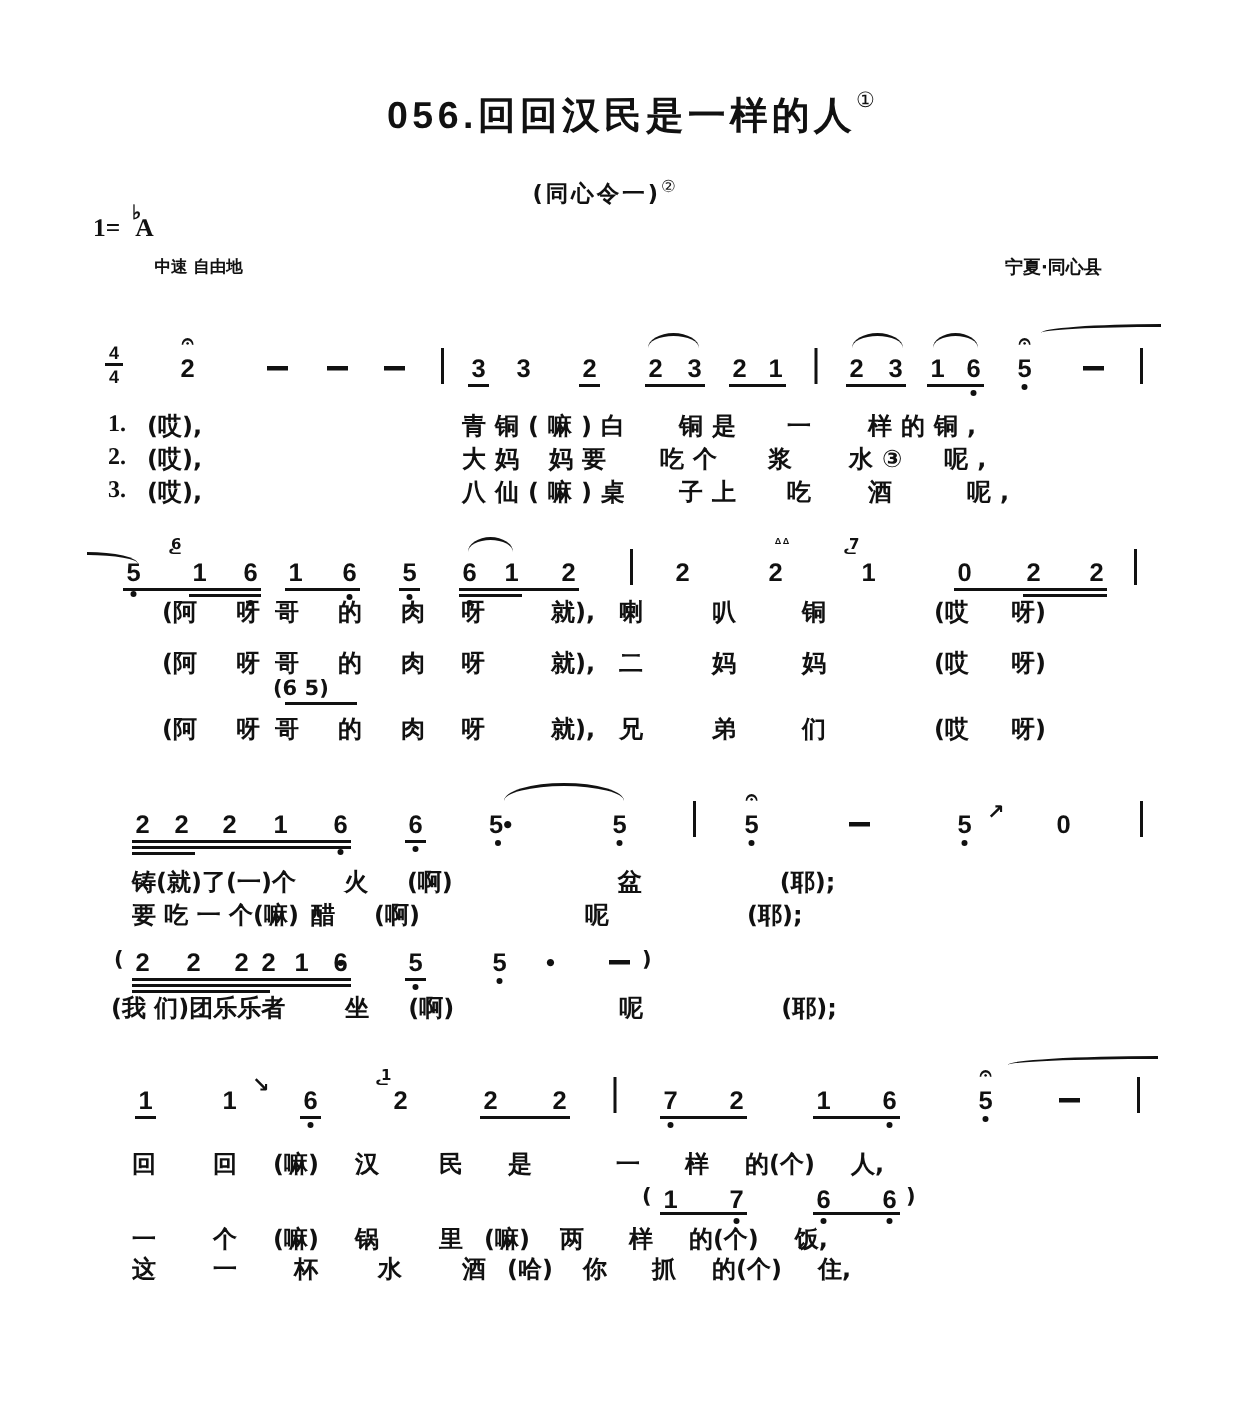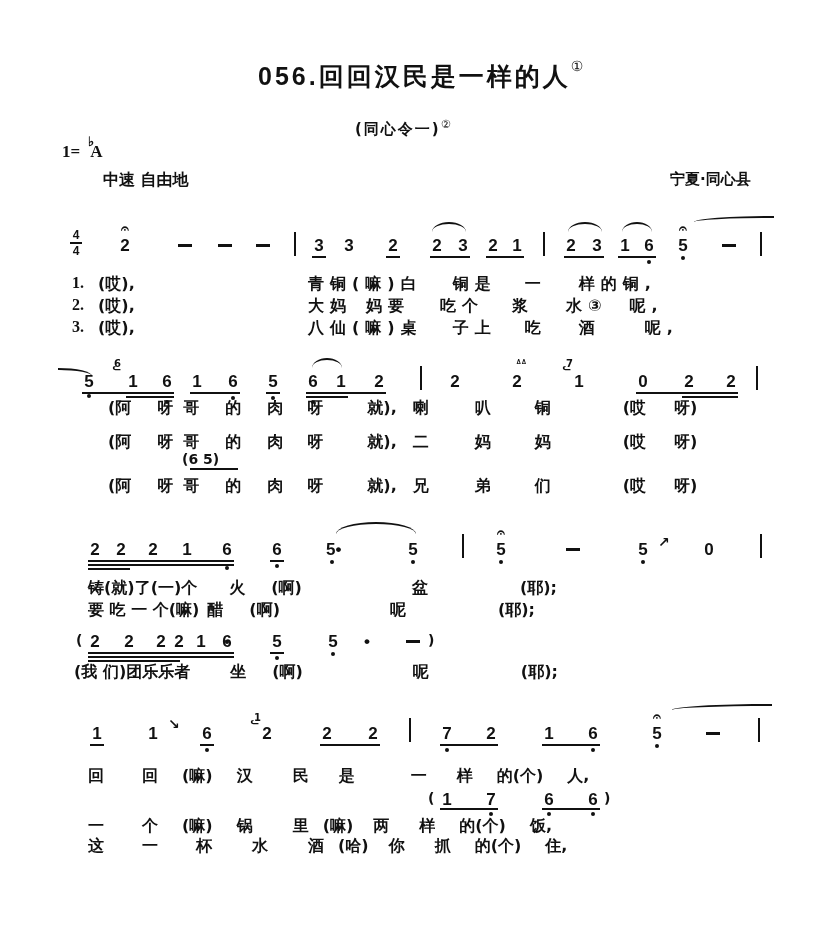--- a/index.html
+++ b/index.html
@@ -5,22 +5,22 @@
   html, body { margin:0; padding:0; background:#ffffff; }
   body { width:830px; height:937px; position:relative; overflow:hidden; color:#111; font-family:"DejaVu Sans", sans-serif; }
   .abs { position:absolute; white-space:nowrap; }
   .title { top:58px; left:258px; font-size:25px; font-weight:bold; letter-spacing:3px; font-family:"Liberation Sans", sans-serif; }
   .title sup { font-size:14px; font-weight:normal; letter-spacing:0; vertical-align:14px; }
   .subtitle { top:118px; left:355px; font-size:15px; font-weight:bold; letter-spacing:2px; }
   .subtitle sup { font-size:11px; font-weight:normal; letter-spacing:0; }
   .key { top:142px; left:62px; font-size:17px; font-weight:bold; font-family:"Liberation Serif", serif; }
   .key .flat { position:absolute; left:26px; top:-8px; font-size:13px; }
   .key .note { margin-left:10px; }
-  .tempo { top:170px; left:103px; font-size:16px; font-weight:bold; }
-  .origin { top:170px; left:670px; font-size:15px; font-weight:bold; }
+  .tempo { top:170px; left:103px; font-size:11px; font-weight:bold; }
+  .origin { top:170px; left:670px; font-size:12px; font-weight:bold; }
   .n { position:absolute; font-family:"Liberation Sans", sans-serif; font-weight:bold; font-size:17px; width:14px; text-align:center; }
   .dl { position:absolute; height:2px; background:#111; }
   .dot { position:absolute; width:4px; height:4px; background:#111; border-radius:50%; }
   .bar { position:absolute; width:2px; background:#111; }
   .dash { position:absolute; height:3px; width:14px; background:#111; }
   .slur { position:absolute; border-top:2px solid #111; border-radius:50% 50% 0 0 / 100% 100% 0 0; }
   .fermata { position:absolute; font-size:14px; font-weight:bold; width:14px; text-align:center; }
   .lyric { position:absolute; font-size:16px; font-weight:bold; font-family:"DejaVu Sans", sans-serif; letter-spacing:0; }
   .lyric-s { font-family:"Liberation Serif", serif; }
   .timesig { position:absolute; font-family:"Liberation Sans", sans-serif; font-weight:bold; font-size:12px; line-height:12px; text-align:center; width:12px; }

